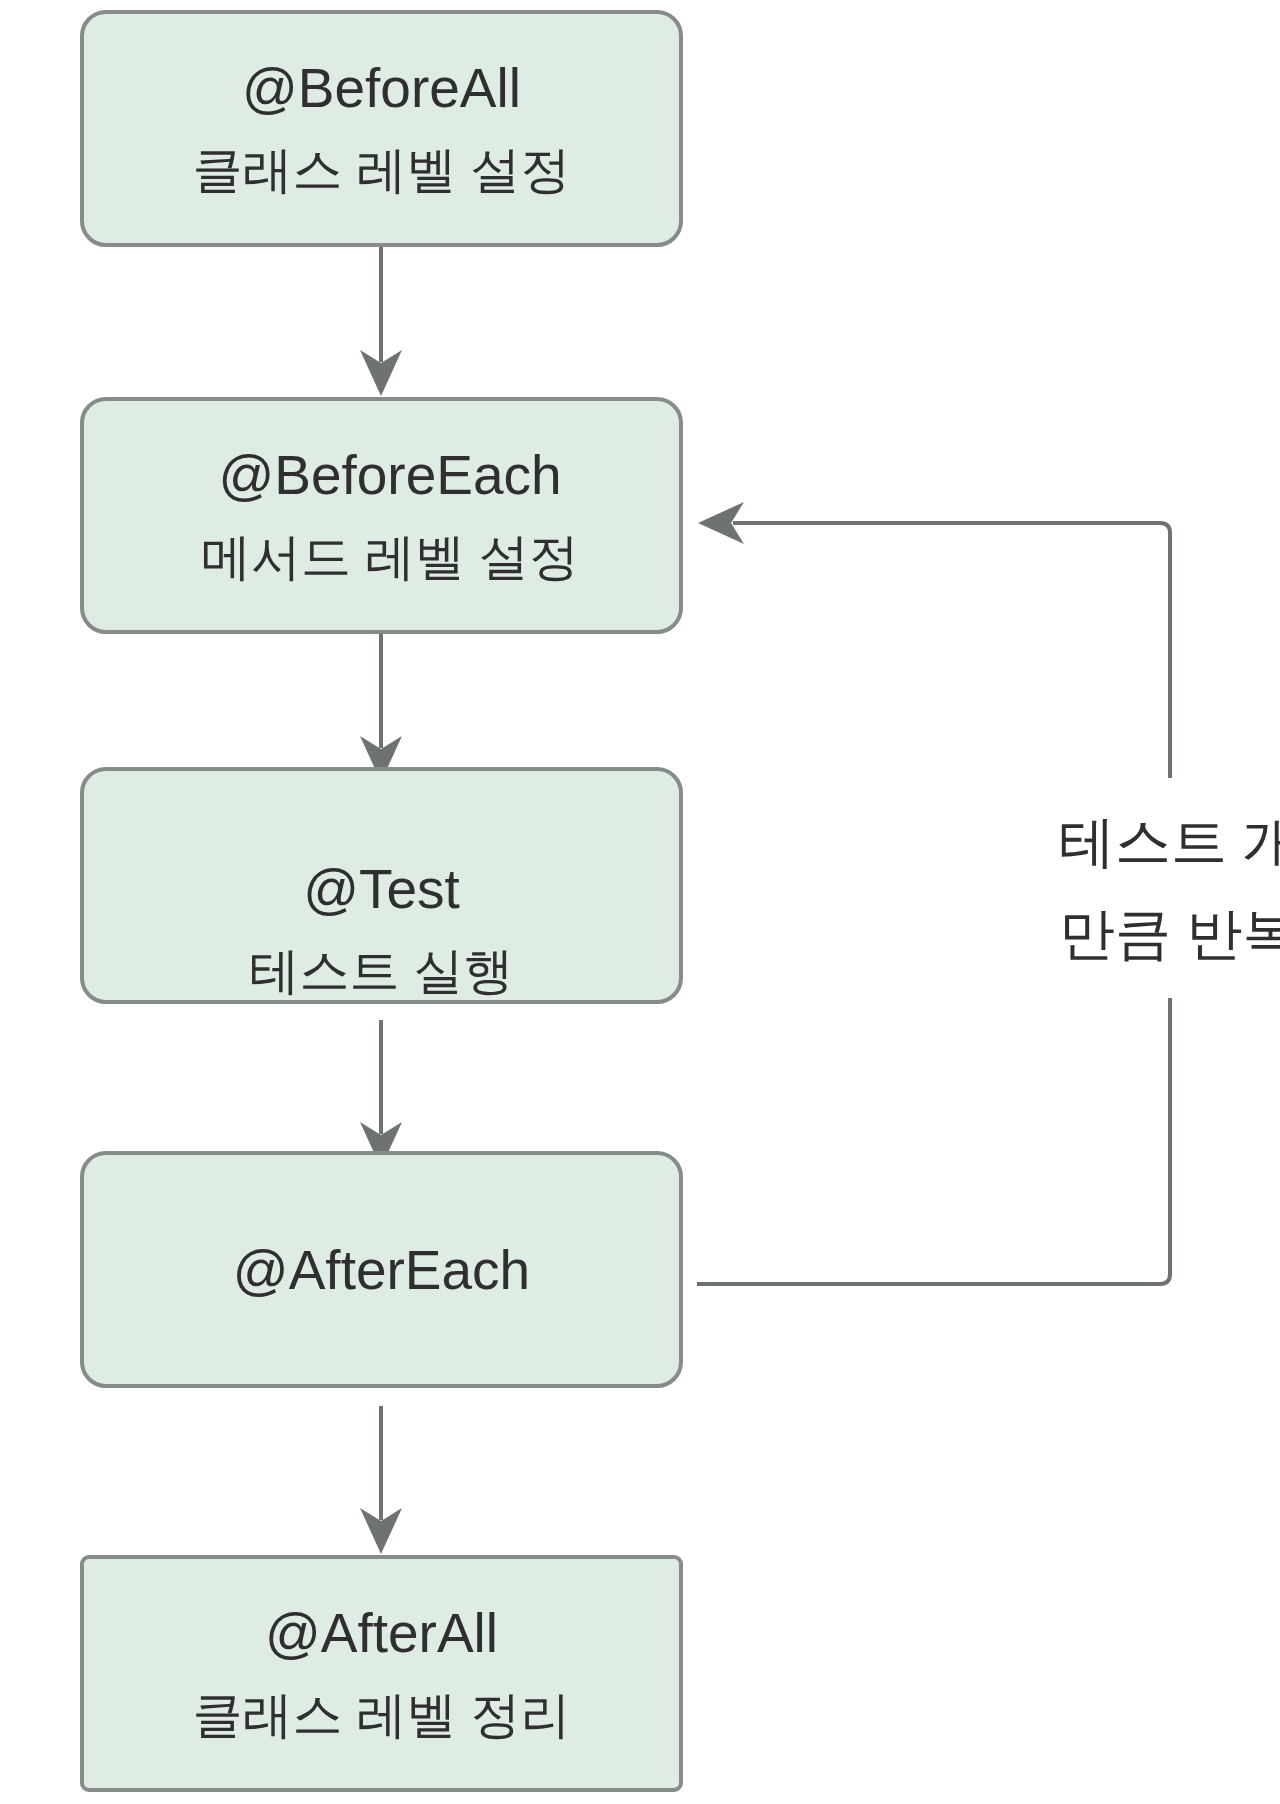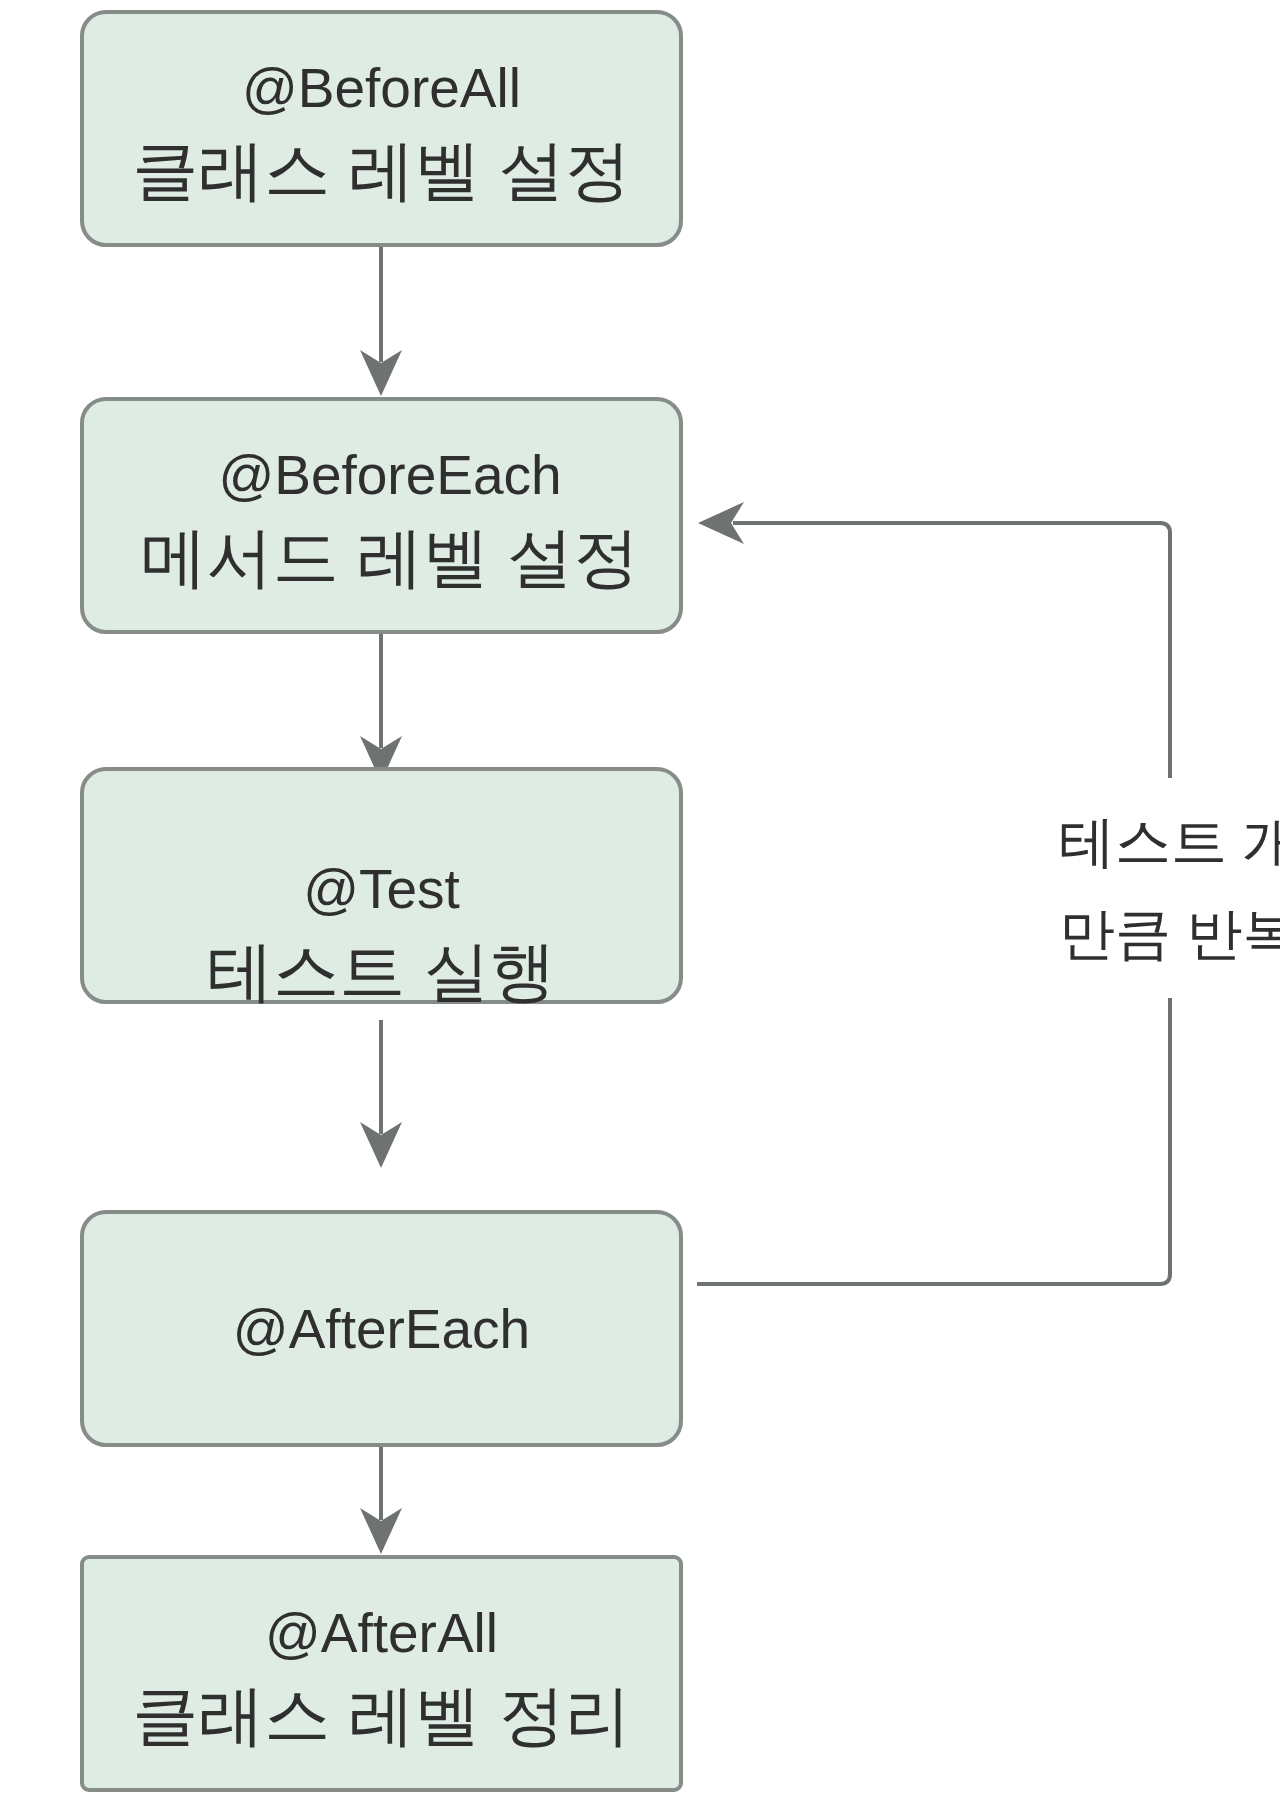--- a/index.html
+++ b/index.html
@@ -38,28 +38,28 @@
     justify-content: center;
     gap: 24px;
     color: #2f2f2f;
   }
   .node .annotation {
     font-size: 55px;
     line-height: 58px;
     white-space: nowrap;
   }
   .node .desc {
-    font-size: 66px;
+    font-size: 50px;
     line-height: 58px;
     white-space: nowrap;
   }
   #node-before-all  { top: 10px;   }
   #node-before-each { top: 397px; padding-left: 17px;  }
   #node-test        { top: 767px; justify-content: flex-end;  }
-  #node-after-each  { top: 1210px; }
+  #node-after-each  { top: 1151px; }
   #node-after-all   { top: 1555px; border-radius: 9px; }
 
   .loop-label {
     position: absolute;
     left: 1012px;
     top: 778px;
     width: 252px;
     height: 220px;
     background: #ffffff;
     display: flex;

